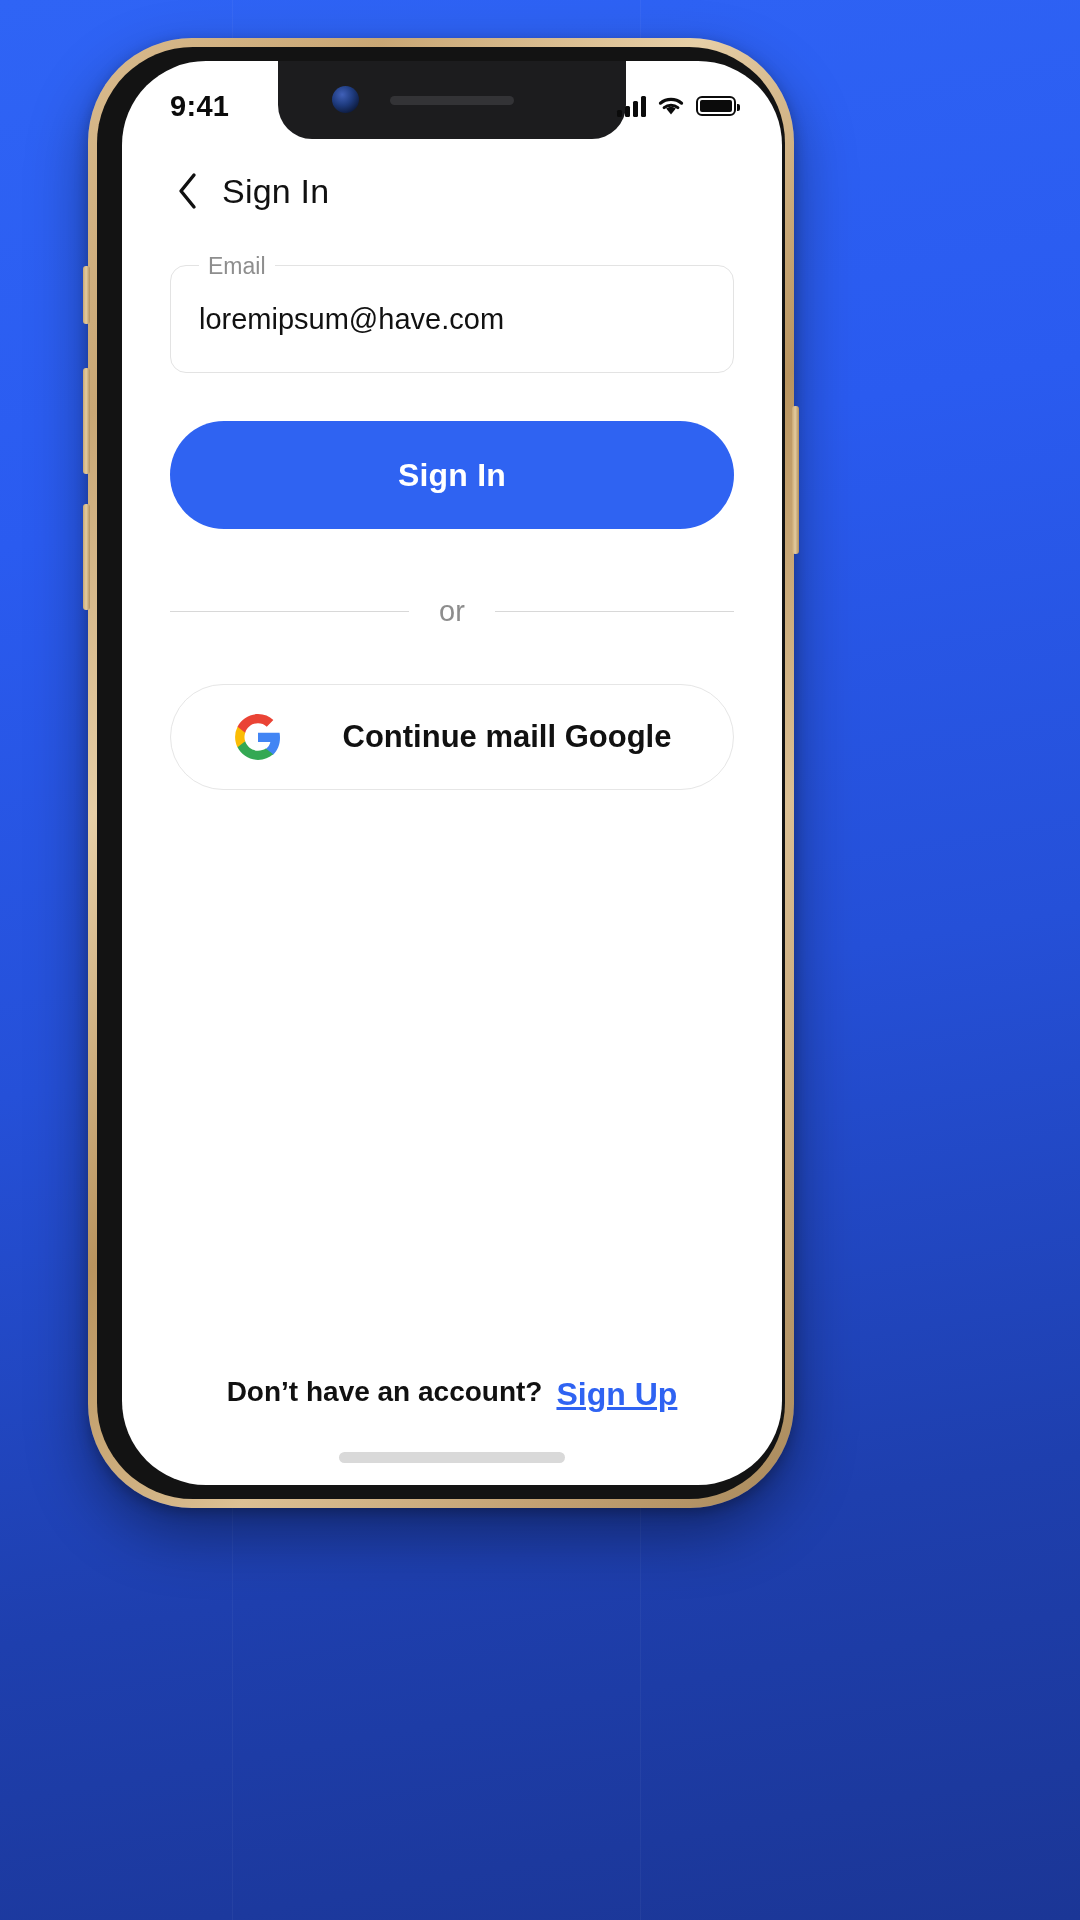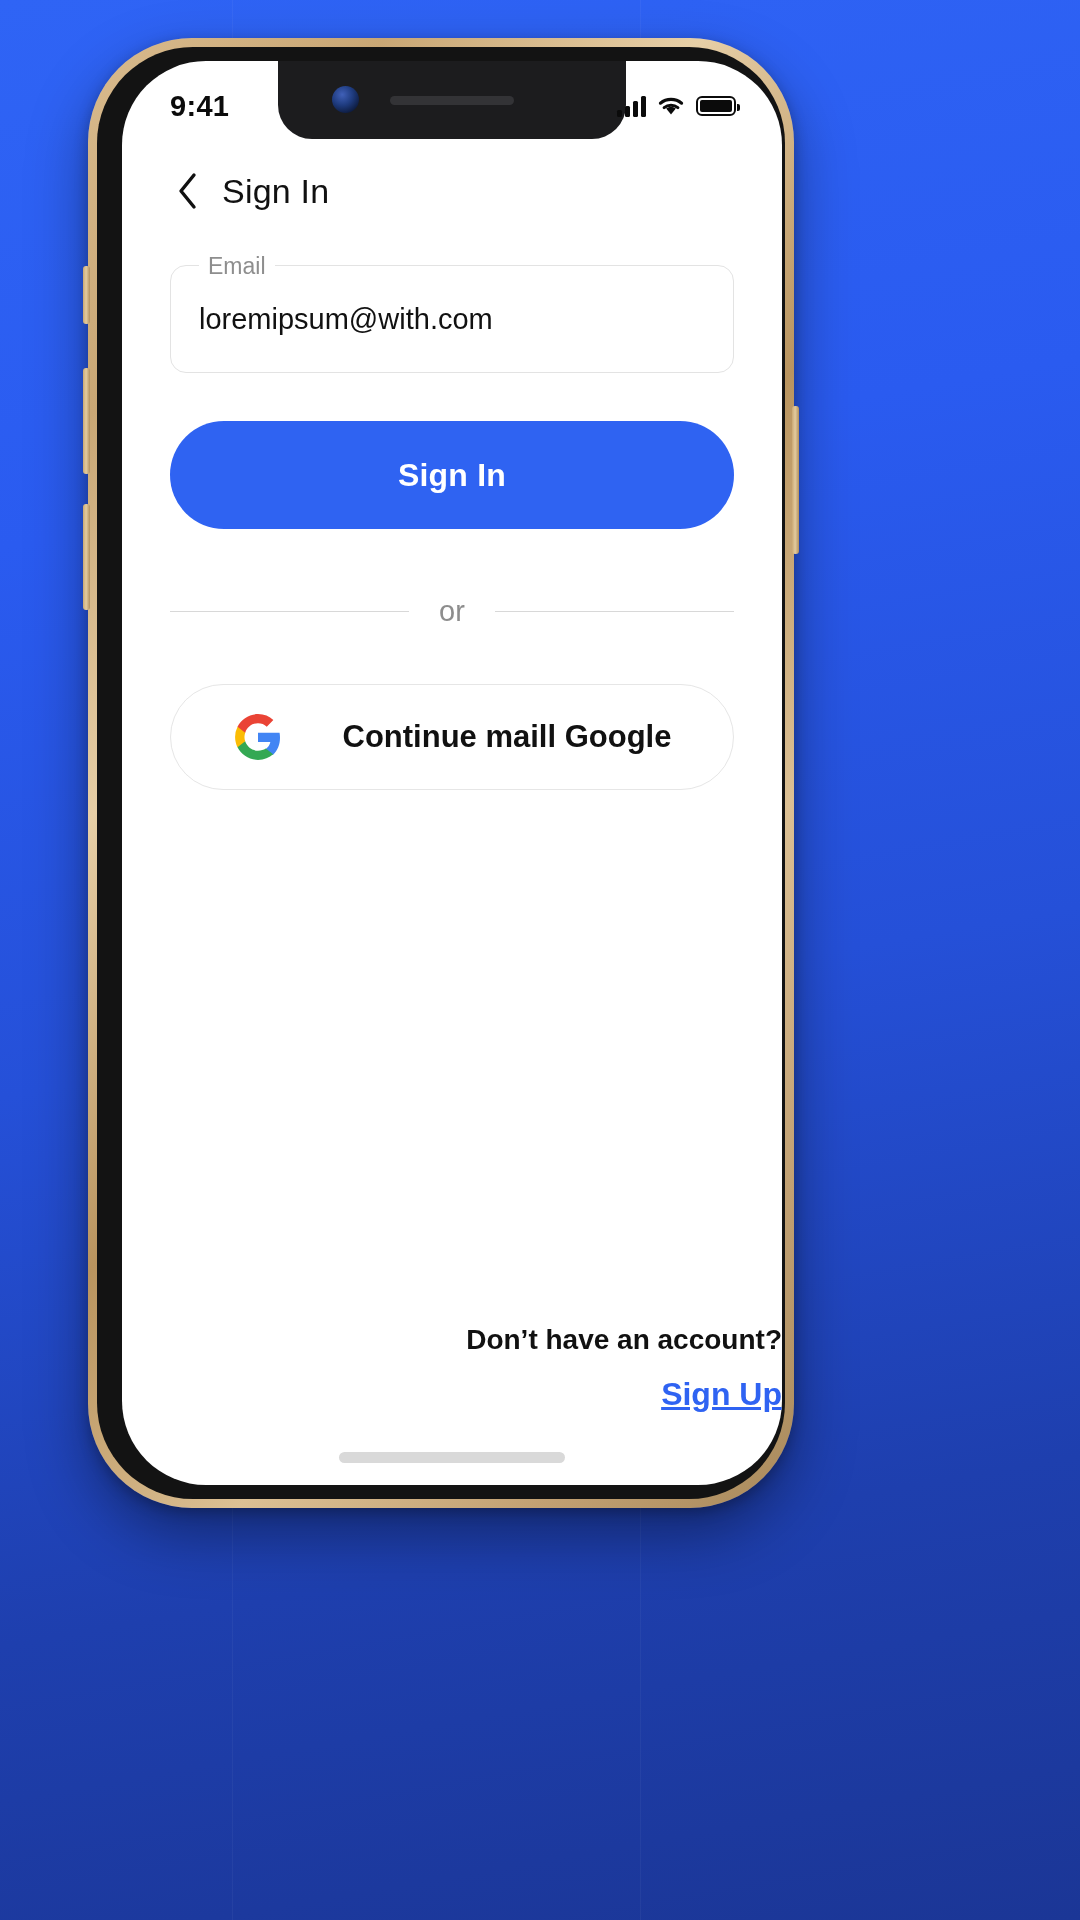--- a/index.html
+++ b/index.html
@@ -288,24 +288,23 @@
     font-weight: bold;
     color: #111;
   }
 
   
   #signup-row {
     position: absolute;
     left: 0; right: 0;
     bottom: 72px;
     display: flex;
-    align-items: flex-end;
+    align-items: flex-start;
     justify-content: center;
-    gap: 20px;
-    flex-direction: column;
+    gap: 14px;
   }
   #signup-question { font-size: 28px; font-weight: bold; color: #111; }
   #signup-link {
     font-size: 32px;
     font-weight: bold;
     color: #2f63f2;
     text-decoration: underline;
     cursor: pointer;
   }
 
@@ -369,21 +368,21 @@
             <div id="back-btn">
               <svg width="22" height="38" viewBox="0 0 22 38">
                 <path d="M18 3 L5 19 L18 35" stroke="#111" stroke-width="3.4" fill="none" stroke-linecap="round" stroke-linejoin="round"></path>
               </svg>
             </div>
             <div id="page-title">Sign In</div>
           </div>
 
           <div class="field" id="email-field">
             <span class="field-legend">Email</span>
-            <span class="field-value">loremipsum@with.com</span>
+            <span class="field-value">loremipsum@have.com</span>
           </div>
 
 
           <div id="signin-btn">
             <span id="signin-label">Sign In</span>
           </div>
 
 
           <div id="divider">
             <span class="line"></span>

